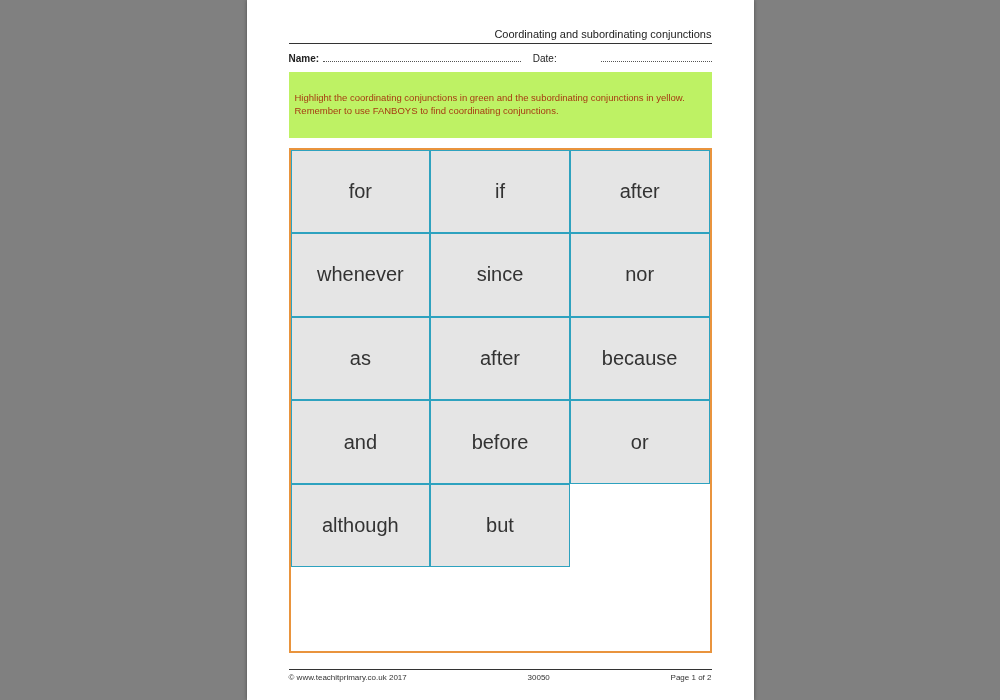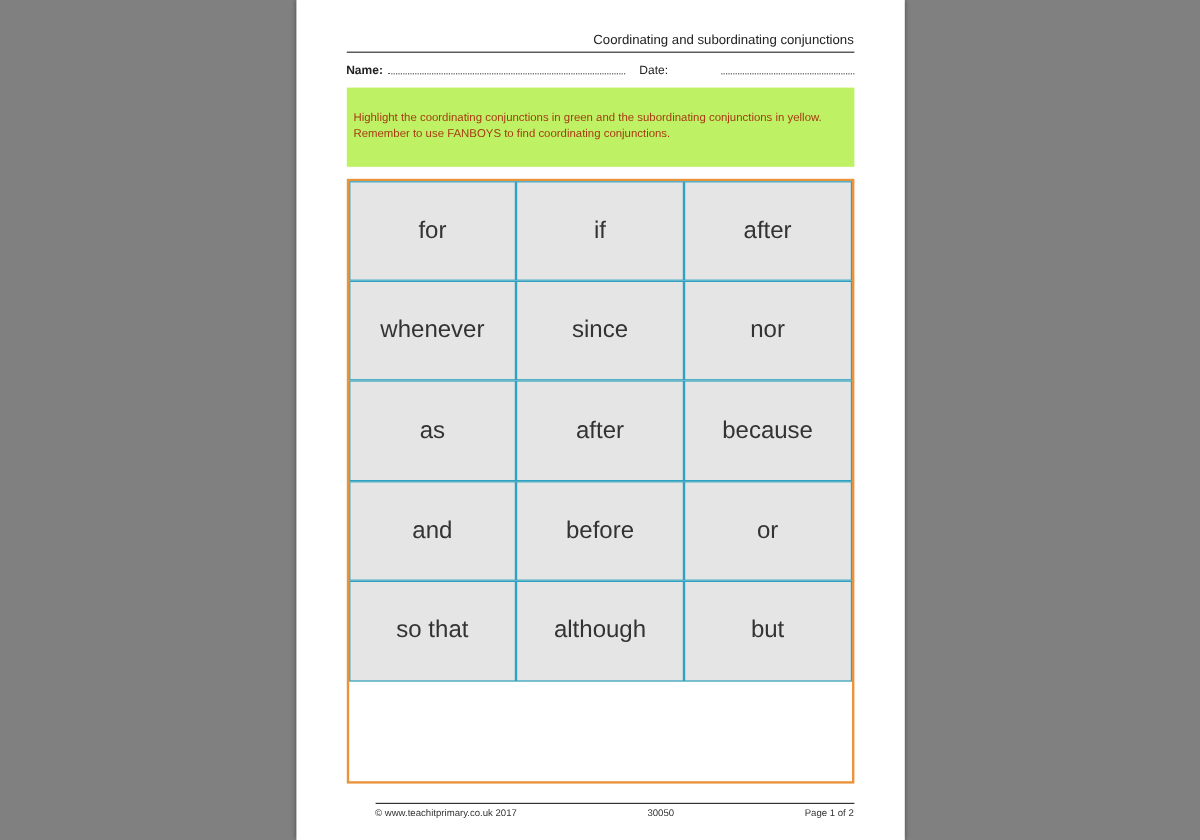--- a/index.html
+++ b/index.html
@@ -80,21 +80,20 @@
   }
   .footer {
     margin-top: 16px;
     border-top: 1px solid #333;
     display: flex;
     justify-content: space-between;
     font-size: 8px;
     color: #333;
     padding-top: 3px;
     font-family: Arial, sans-serif;
-    margin-left: 24px;
   }
 </style>
 </head>
 <body>
 
 <div class="page">
 
   <div class="title-row">Coordinating and subordinating conjunctions</div>
   <hr class="rule">
 
@@ -118,21 +117,20 @@
       <div class="cell">after</div>
       <div class="cell">whenever</div>
       <div class="cell">since</div>
       <div class="cell">nor</div>
       <div class="cell">as</div>
       <div class="cell">after</div>
       <div class="cell">because</div>
       <div class="cell">and</div>
       <div class="cell">before</div>
       <div class="cell">or</div>
-      <div class="cell">so that</div>
       <div class="cell">although</div>
       <div class="cell">but</div>
     </div>
   </div>
 
   <div class="footer">
     <span>© www.teachitprimary.co.uk 2017</span>
     <span>30050</span>
     <span>Page 1 of 2</span>
   </div>

